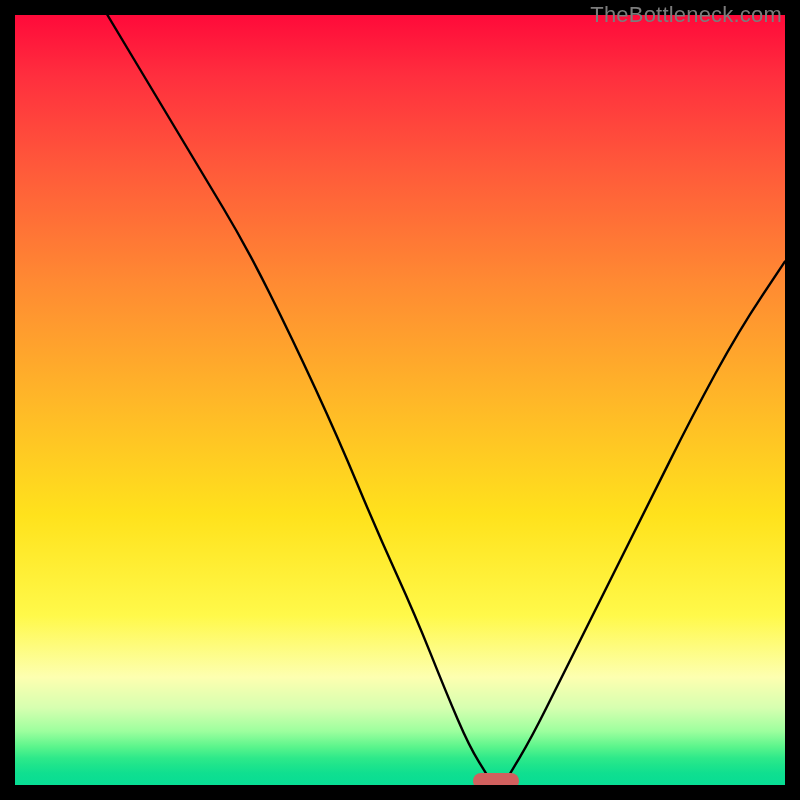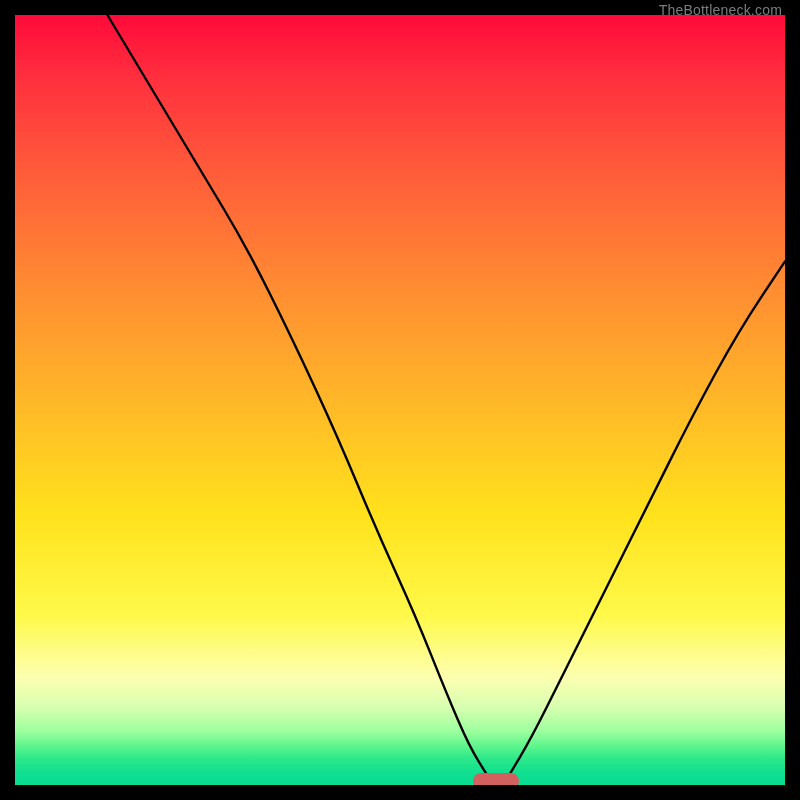--- a/index.html
+++ b/index.html
@@ -47,21 +47,21 @@
       #1de48c 97.5%,
       #0fdf90 98.5%,
       #07dd94 100%
     );
   }
   .watermark {
     position: absolute;
     top: 2px;
     right: 18px;
     color: #7c7c7c;
-    font-size: 14px;
+    font-size: 22px;
     font-weight: 500;
     letter-spacing: 0.2px;
     user-select: none;
   }
   .curve-svg {
     position: absolute;
     left: 0;
     top: 0;
     width: 100%;
     height: 100%;

